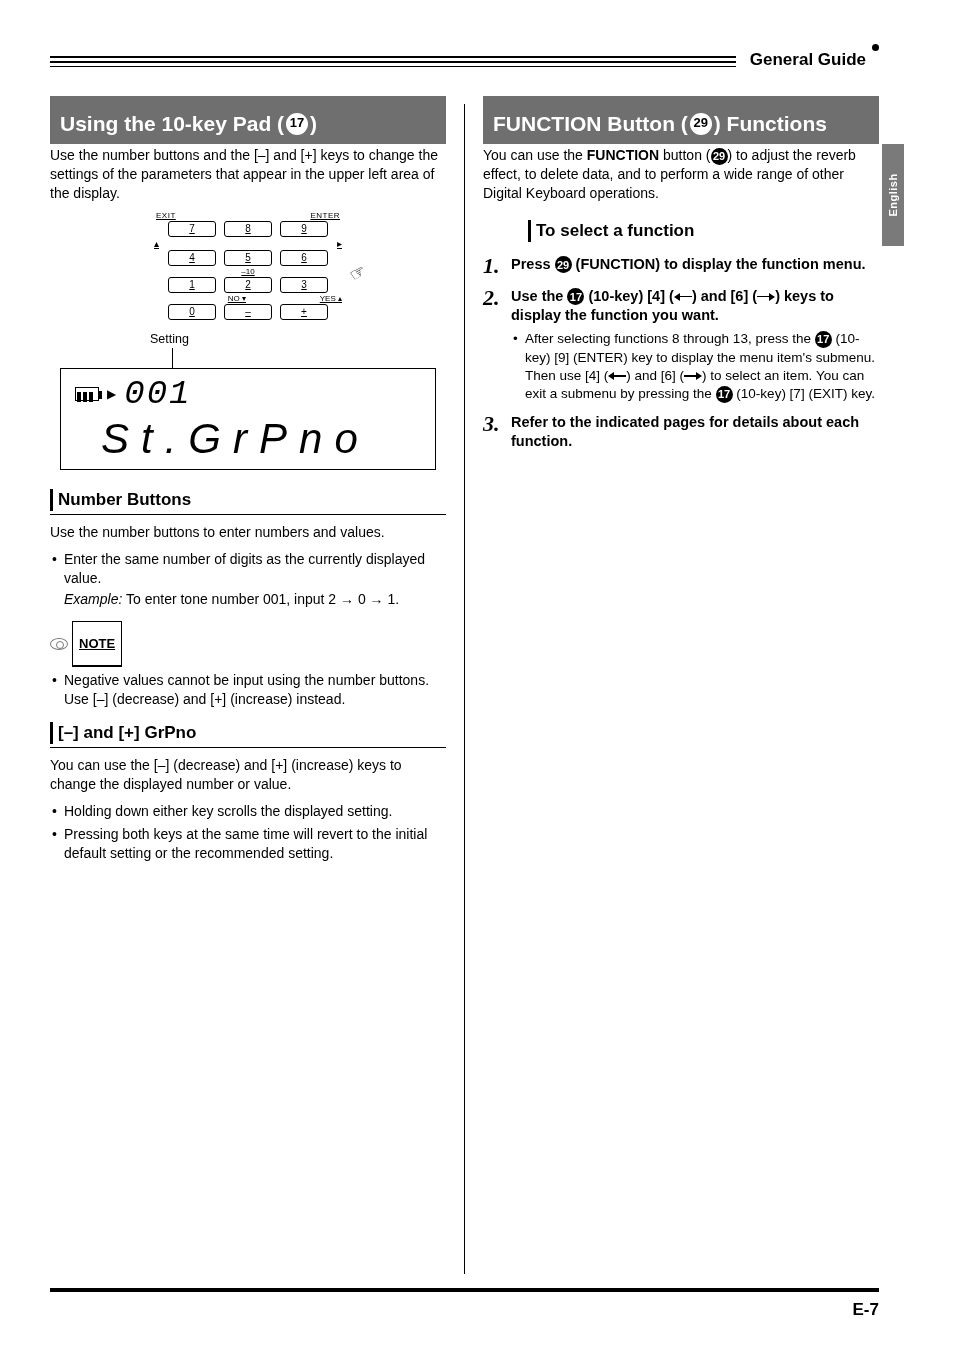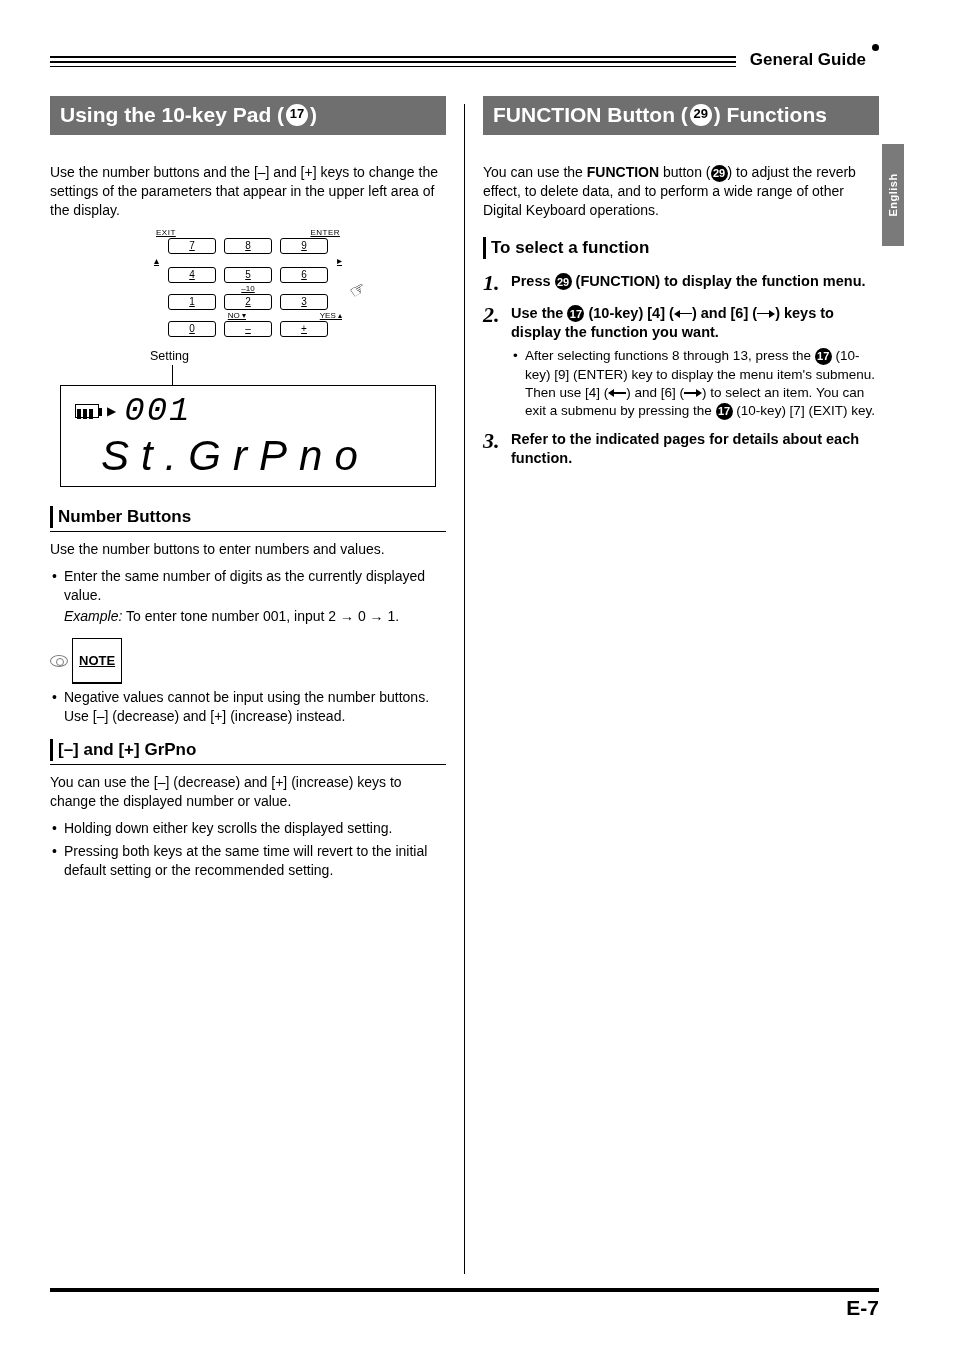--- a/index.html
+++ b/index.html
@@ -19,21 +19,21 @@
   .side-tab span { transform: rotate(-90deg); white-space: nowrap; letter-spacing: 0.5px; }
 
   
   .columns { position: absolute; top: 96px; left: 50px; right: 75px; bottom: 70px; display: flex; }
   .col { flex: 1; }
   .col-left { padding-right: 18px; }
   .col-right { padding-left: 18px; }
   .divider { width: 1px; background: #000; margin: 8px 0 0 0; height: 1170px; }
 
   
-  .section-bar { background: #6f6f6f; color: #fff; font-size: 21px; font-weight: bold; padding: 7px 10px 9px 10px; margin-bottom: 28px; display: flex; align-items: center; flex-wrap: wrap; gap: 2px; line-height: 1.1; }
+  .section-bar { background: #6f6f6f; color: #fff; font-size: 21px; font-weight: bold; padding: 16px 10px 9px 10px; margin-bottom: 2px; display: flex; align-items: center; flex-wrap: wrap; gap: 2px; line-height: 1.1; }
   .circ-num { display: inline-flex; width: 22px; height: 22px; border-radius: 50%; background: #000; color: #fff; align-items: center; justify-content: center; font-size: 13px; font-weight: bold; vertical-align: middle; }
   .circ-num.sm { width: 17px; height: 17px; font-size: 11px; }
   .circ-num.white { background: #fff; color: #000; }
 
   p.body { font-size: 14px; line-height: 1.35; margin-bottom: 8px; }
 
   
   .keypad-box { width: 200px; margin: 0 auto 12px auto; font-size: 9px; text-decoration: underline; }
   .kp-labels-top { display: flex; justify-content: space-between; padding: 0 8px 1px 8px; font-size: 8px; letter-spacing: 0.5px; }
   .kp-row { display: flex; gap: 8px; justify-content: center; position: relative; margin-bottom: 2px; }
@@ -51,21 +51,21 @@
   .lcd-battery { width: 24px; height: 14px; border: 1.5px solid #000; position: relative; }
   .lcd-battery::before { content: ""; position: absolute; right: -4px; top: 3px; width: 3px; height: 8px; background: #000; }
   .lcd-battery .bar { display:inline-block; width:4px; height:10px; background:#000; margin:2px 1px 0 1px; }
   .lcd-arrow { font-size: 12px; }
   .lcd-digits { font-family: "Courier New", monospace; font-size: 34px; font-style: italic; letter-spacing: 2px; line-height: 1; font-weight: 300; }
   .lcd-main { font-family: Arial, sans-serif; font-size: 42px; letter-spacing: 12px; margin-top: 4px; padding-left: 26px; font-style: italic; }
 
   
   .sub-heading { border-bottom: 1px solid #000; padding: 2px 0 4px 8px; margin: 12px 0 8px 0; position: relative; font-size: 17px; font-weight: bold; }
   .sub-heading::before { content: ""; position: absolute; left: 0; top: 1px; bottom: 3px; width: 3px; background: #000; }
-  .sub-heading.noline { border-bottom: none; }
+  .sub-heading.noline { border-bottom: none; margin-left: 45px; }
 
   ul.bul { list-style: none; padding-left: 0; }
   ul.bul > li { font-size: 14px; line-height: 1.35; padding-left: 14px; position: relative; margin-bottom: 4px; }
   ul.bul > li::before { content: "•"; position: absolute; left: 2px; top: 0; }
   .example { font-size: 14px; padding-left: 14px; }
   .example em { font-style: italic; }
 
   
   .note-hdr { display: flex; align-items: center; gap: 4px; margin: 14px 0 4px 0; }
   .note-eye { width: 18px; height: 12px; border: 1px solid #7a7a7a; border-radius: 50%; position: relative; }
@@ -80,21 +80,21 @@
   .step-sub ul.bul > li { font-size: 13.5px; }
 
   .tiny-arrow { display:inline-block; width:18px; height:8px; position:relative; vertical-align:middle; }
   .tiny-arrow.left::before { content:""; position:absolute; right:0; top:3px; width:12px; height:1.5px; background:#000; }
   .tiny-arrow.left::after { content:""; position:absolute; left:0; top:0; border-right:6px solid #000; border-top:4px solid transparent; border-bottom:4px solid transparent; }
   .tiny-arrow.right::before { content:""; position:absolute; left:0; top:3px; width:12px; height:1.5px; background:#000; }
   .tiny-arrow.right::after { content:""; position:absolute; right:0; top:0; border-left:6px solid #000; border-top:4px solid transparent; border-bottom:4px solid transparent; }
 
   
   .footer-line { position: absolute; left: 50px; right: 75px; bottom: 56px; height: 4px; background: #000; }
-  .page-num { position: absolute; right: 75px; bottom: 28px; font-size: 21px; font-weight: bold; }
+  .page-num { position: absolute; right: 75px; bottom: 28px; font-size: 17px; font-weight: bold; }
 </style>
 </head>
 <body>
 
 <div class="page">
 
   <div class="header-lines">
     <div class="line"></div>
       <div class="line"></div>
       <div class="line"></div>

